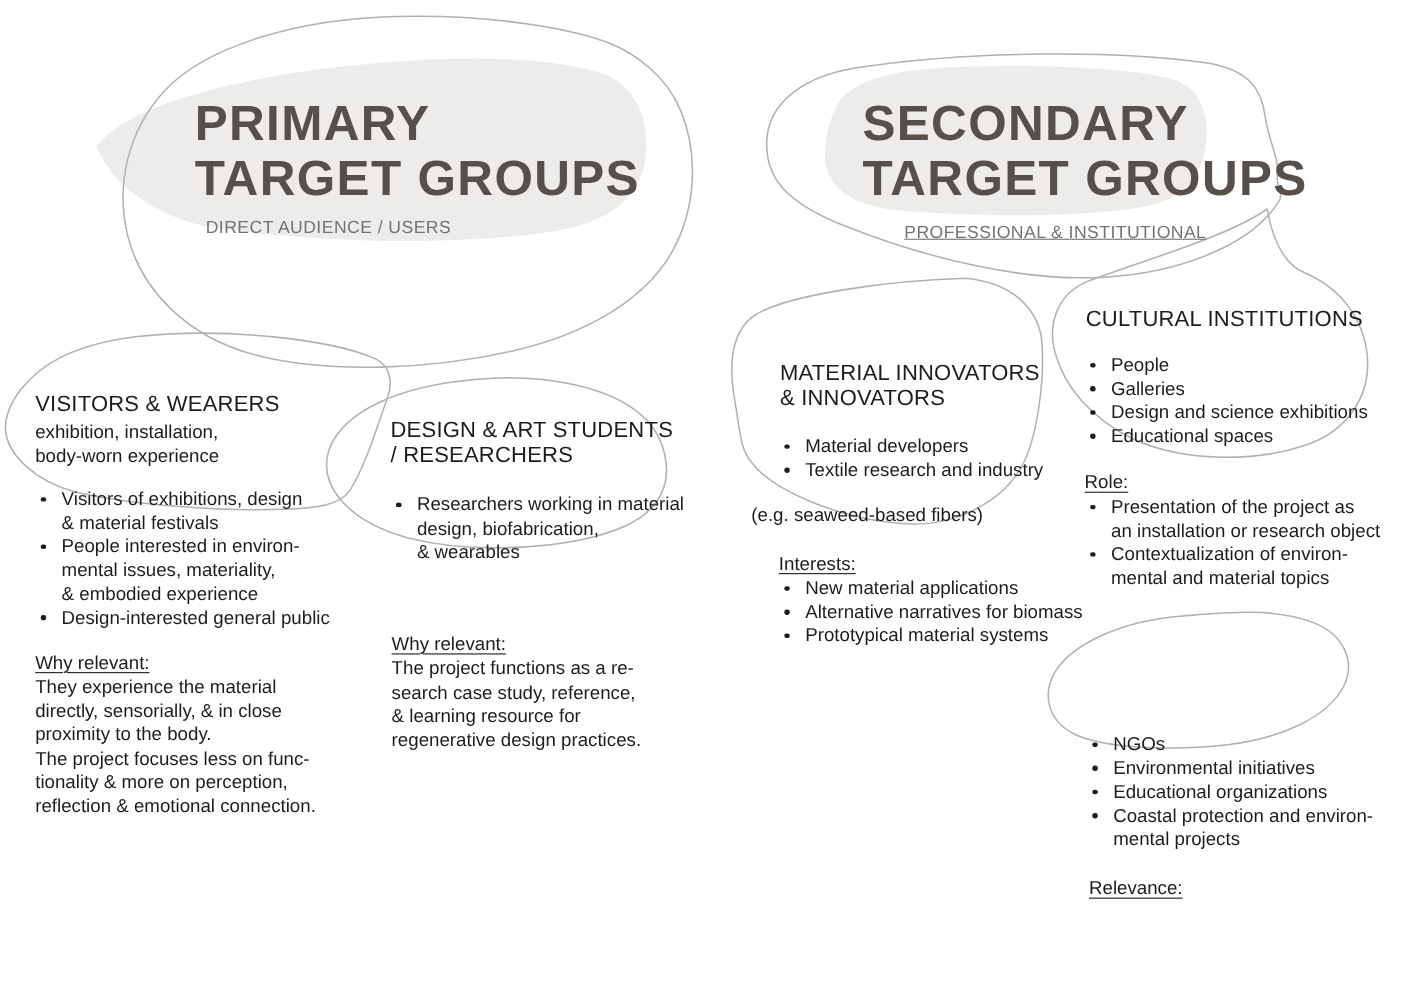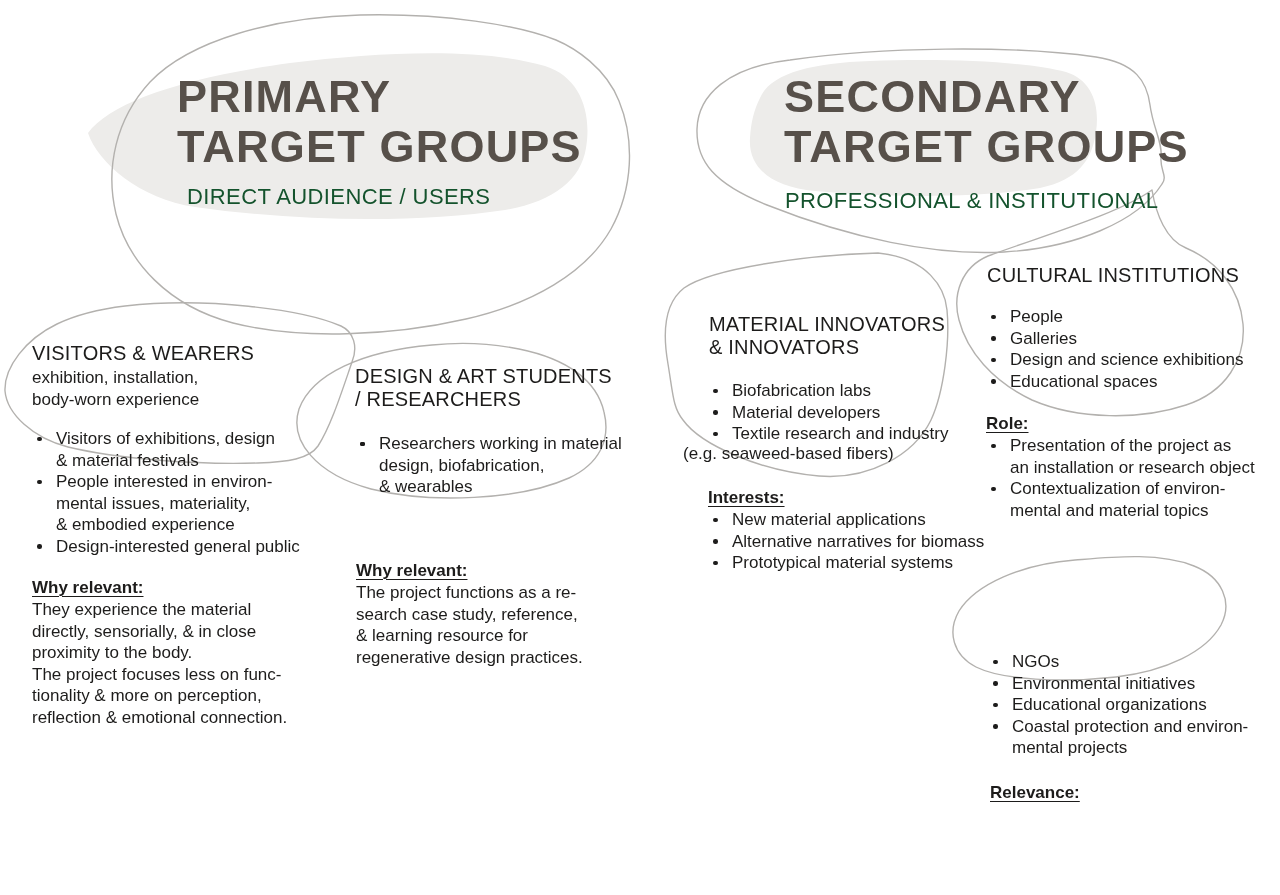--- a/index.html
+++ b/index.html
@@ -1,24 +1,24 @@
 <!DOCTYPE html>
 <html><head>
 <meta charset="utf-8">
 <style>
   html,body{margin:0;padding:0;background:#ffffff;}
   body{width:1280px;height:895px;font-family:"Liberation Sans",sans-serif;}
   .canvas{position:relative;width:1280px;height:895px;overflow:hidden;background:#ffffff;}
   svg.scribbles{position:absolute;left:0;top:0;width:1280px;height:895px;}
-  .abs{position:absolute;}
+  .abs{position:absolute;margin-top:15px;}
   .title{color:#57504a;font-size:45px;font-weight:600;line-height:50px;letter-spacing:1.2px;white-space:nowrap;}
-  .subtitle{color:#14532d;font-size:22px;letter-spacing:0.4px;white-space:nowrap;}
+  .subtitle{color:#737373;font-size:16px;letter-spacing:0.4px;white-space:nowrap;}
   .sec-heading{color:#1d1c1b;font-size:20px;line-height:22.5px;letter-spacing:0.2px;white-space:nowrap;}
   .body-text{color:#1d1c1b;font-size:17px;line-height:21.5px;white-space:nowrap;}
-  .label{text-decoration:underline;text-underline-offset:3px;text-decoration-thickness:1px;font-weight:bold;}
+  .label{text-decoration:underline;text-underline-offset:3px;text-decoration-thickness:1px;}
   .bullets .bullet{position:relative;padding-left:24px;}
   .bullets .bullet::before{content:"";position:absolute;left:5px;top:8.5px;width:4.5px;height:4.5px;border-radius:50%;background:#1d1c1b;}
   .line{white-space:nowrap;}
 </style>
 </head>
 <body>
 
 <div class="canvas">
 
   <svg class="scribbles" viewBox="0 0 1280 895">
@@ -40,21 +40,21 @@
   <div class="abs title" style="left:177px;top:72px;">
     <div>PRIMARY</div>
     <div>TARGET GROUPS</div>
   </div>
   <div class="abs subtitle" style="left:187px;top:184px;">DIRECT AUDIENCE / USERS</div>
 
   <div class="abs title" style="left:784px;top:72px;">
     <div>SECONDARY</div>
     <div>TARGET GROUPS</div>
   </div>
-  <div class="abs subtitle" style="left:785px;top:188px;">PROFESSIONAL &amp; INSTITUTIONAL</div>
+  <div class="abs subtitle" style="left:822px;top:188px;text-decoration:underline;">PROFESSIONAL &amp; INSTITUTIONAL</div>
 
   <div class="abs sec-heading" style="left:32px;top:342px;">VISITORS &amp; WEARERS</div>
   <div class="abs body-text" style="left:32px;top:367px;">
       <div class="line">exhibition, installation,</div>
       <div class="line">body-worn experience</div>
     </div>
   <div class="abs body-text bullets" style="left:32px;top:428px;">
       <div class="bullet">
         <div class="line">Visitors of exhibitions, design</div>
         <div class="line">&amp; material festivals</div>
@@ -97,23 +97,20 @@
       <div class="line">search case study, reference,</div>
       <div class="line">&amp; learning resource for</div>
       <div class="line">regenerative design practices.</div>
     </div>
 
   <div class="abs sec-heading" style="left:709px;top:313px;">
       <div class="line">MATERIAL INNOVATORS</div>
       <div class="line">&amp; INNOVATORS</div>
     </div>
   <div class="abs body-text bullets" style="left:708px;top:380px;">
-      <div class="bullet">
-        <div class="line">Biofabrication labs</div>
-      </div>
       <div class="bullet">
         <div class="line">Material developers</div>
       </div>
       <div class="bullet">
         <div class="line">Textile research and industry</div>
       </div>
     </div>
   <div class="abs body-text" style="left:683px;top:443px;">(e.g. seaweed-based fibers)</div>
   <div class="abs body-text label" style="left:708px;top:487px;">Interests:</div>
   <div class="abs body-text bullets" style="left:708px;top:509px;">

